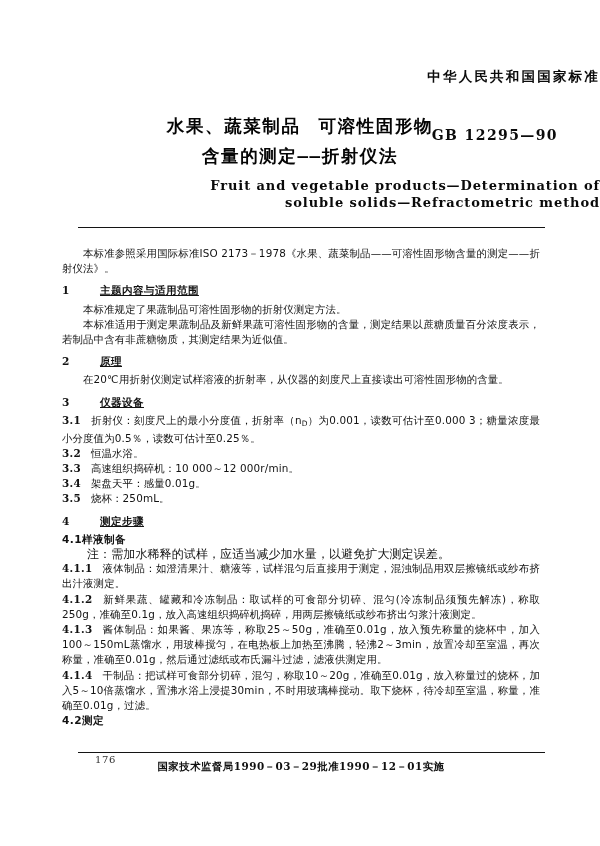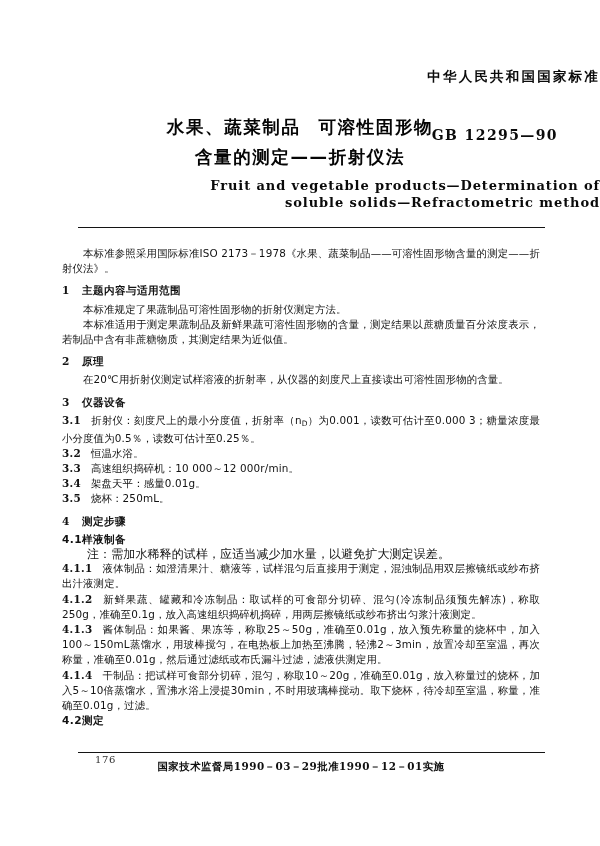--- a/index.html
+++ b/index.html
@@ -44,20 +44,21 @@
     top: 112px;
     width: 600px;
     text-align: center;
   }
   .title-line {
     font-size: 17.5px;
     font-weight: 700;
     letter-spacing: 1.6px;
     line-height: 30px;
     color: #050505;
+    font-family: Liberation Mono, monospace;
   }
   .title-line .gap { display: inline-block; width: 18px; }
 
   .std-code {
     position: absolute;
     right: 42px;
     top: 127px;
     font-size: 14px;
     font-weight: 700;
     letter-spacing: 1.4px;
@@ -121,21 +122,21 @@
     margin: 0;
     font-weight: 700;
     font-size: 10.6px;
     letter-spacing: 0.4px;
   }
   .heading .num {
     display: inline-block;
     min-width: 13px;
     font-family: "DejaVu Serif", "Liberation Serif", serif;
   }
-  .heading .htext { margin-left: 7px; }
+  .heading .htext { margin-left: 25px; text-decoration: underline; }
 
   .clause {
     margin: 0;
     text-align: justify;
     text-justify: inter-ideograph;
     text-indent: 0;
     padding-left: 0;
   }
   .clause .cnum {
     font-weight: 700;

